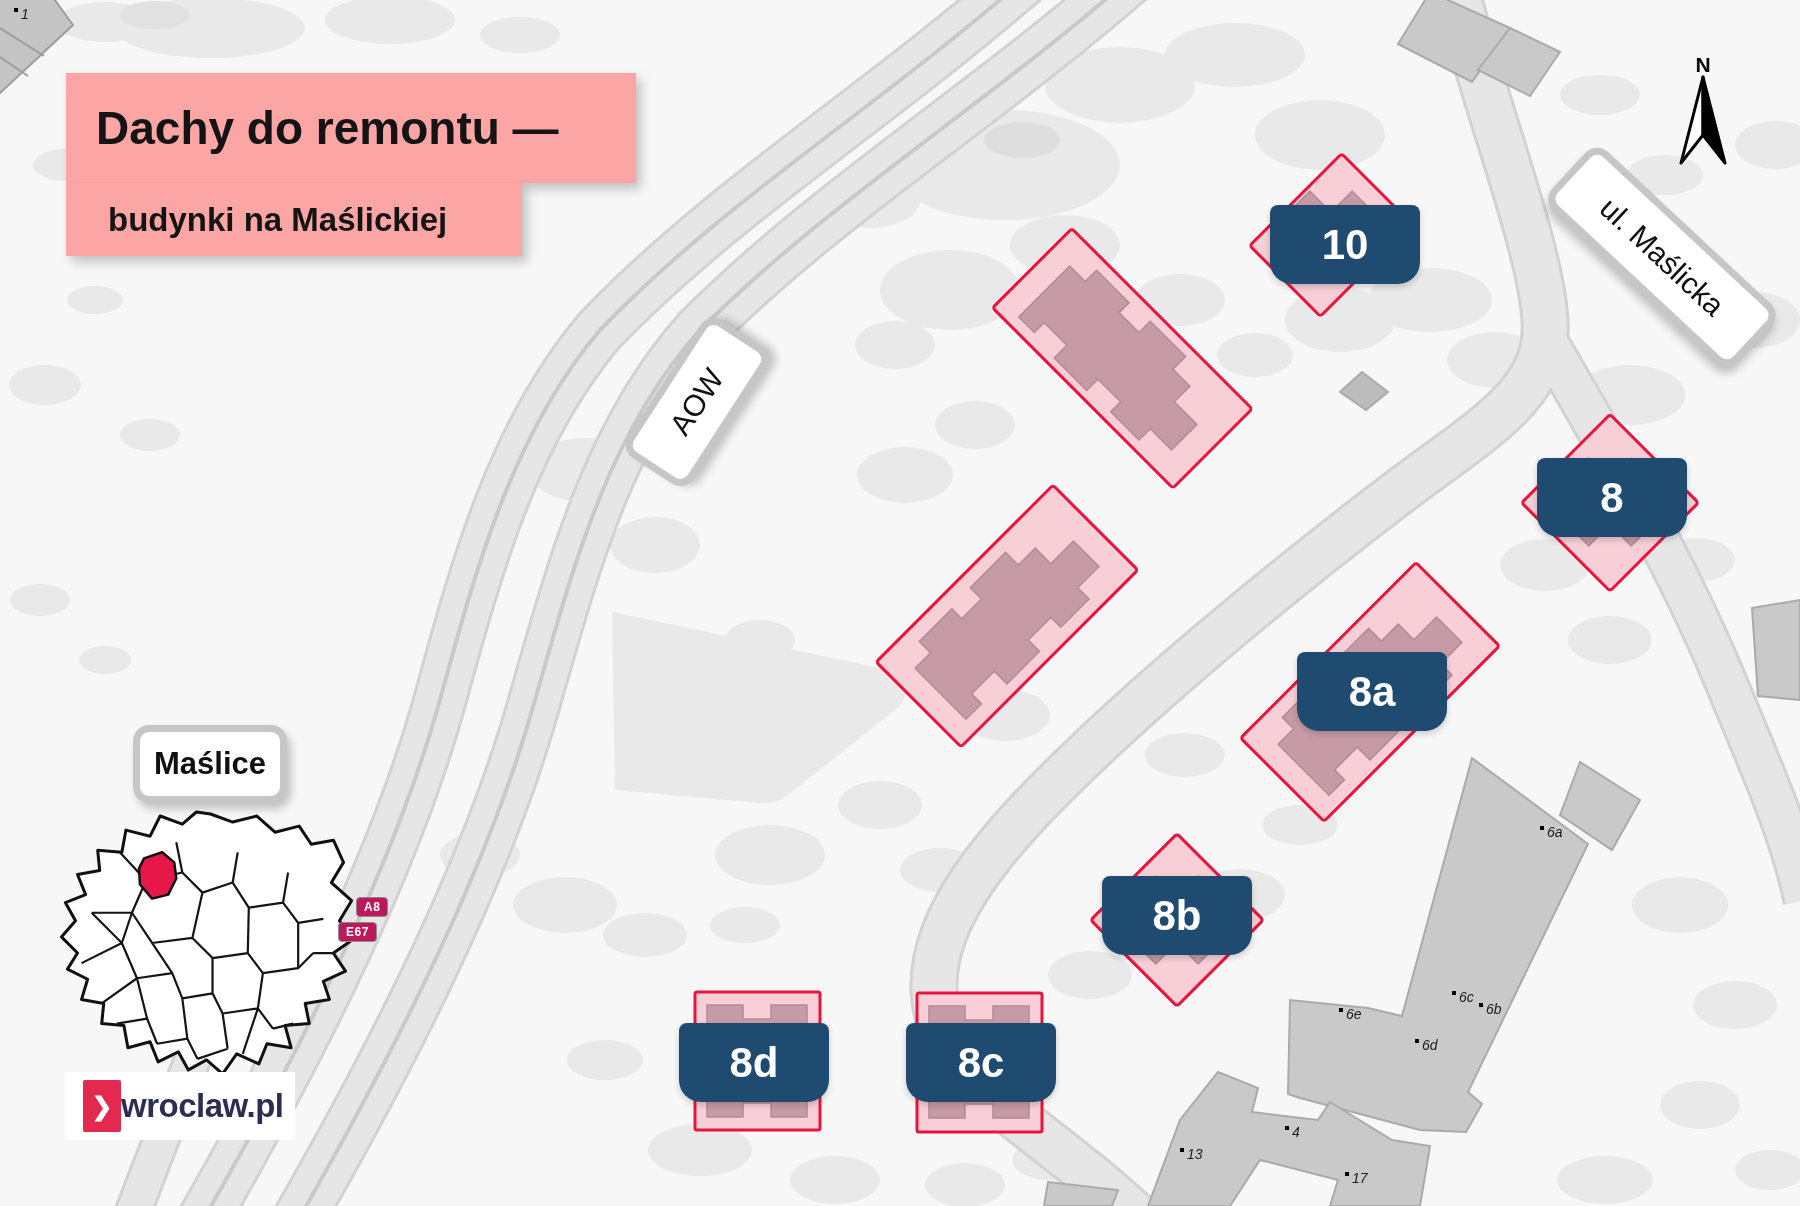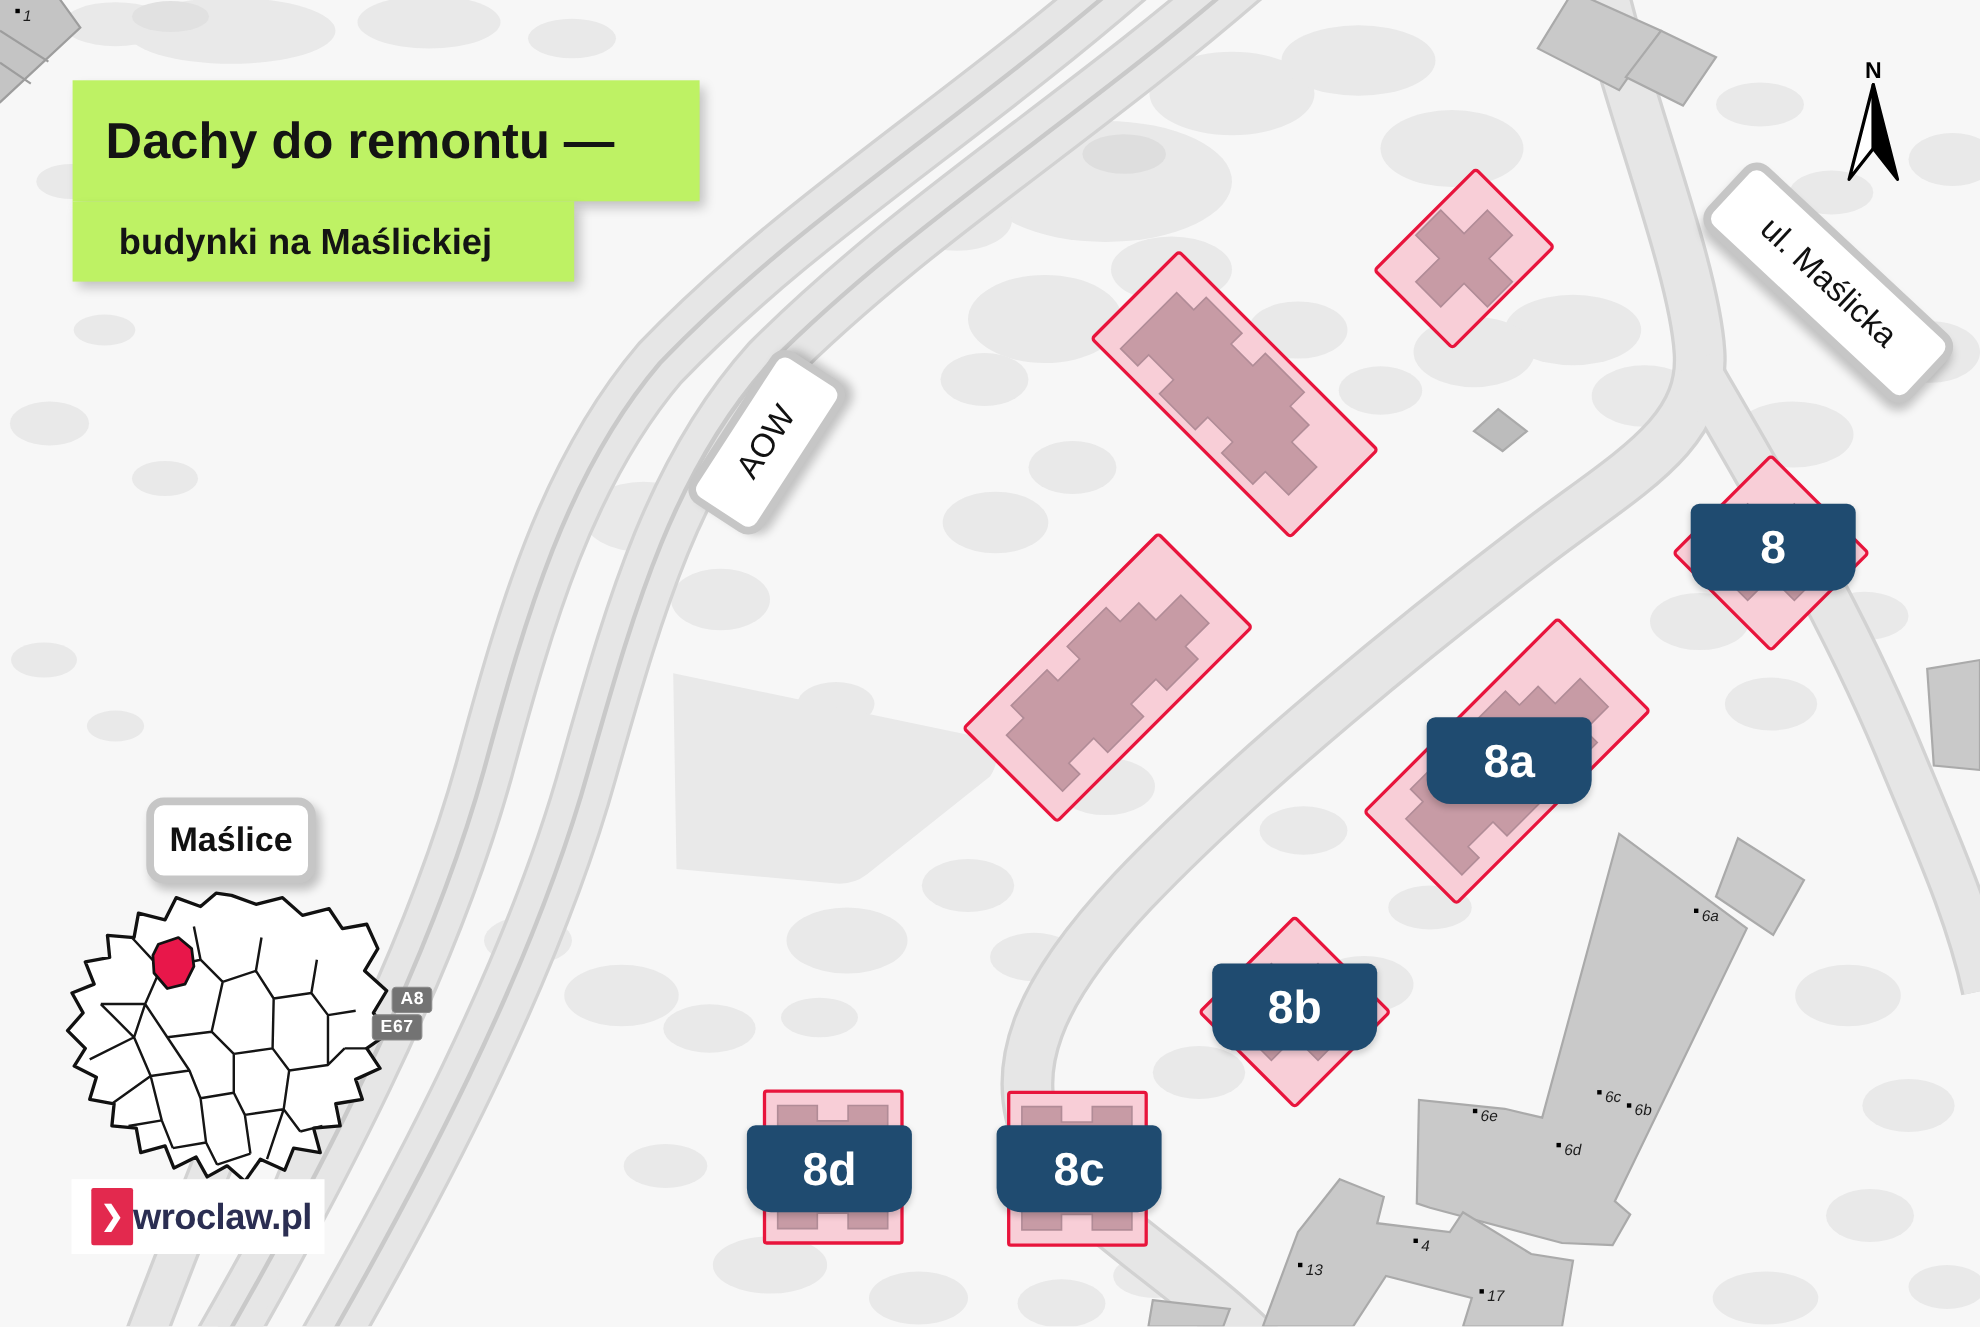--- a/index.html
+++ b/index.html
@@ -17,26 +17,26 @@
           display:flex;align-items:center;justify-content:center;box-shadow:0 3px 6px rgba(0,0,0,.18);}
   
   .blabel{position:absolute;font-size:14px;color:#1c1c1c;white-space:nowrap;}
   .blabel i{display:inline-block;width:4px;height:4px;background:#000;margin-right:3px;vertical-align:7px;}
   
   .pill{position:absolute;background:#fff;border:7px solid #c6c6c6;border-radius:16px;
         display:flex;align-items:center;justify-content:center;font-size:30px;font-weight:500;color:#111;
         box-shadow:4px 6px 9px rgba(0,0,0,.22);}
   .pill.bold{font-weight:bold;font-size:31px;}
   
-  .card{position:absolute;background:#bef264;display:flex;align-items:center;
+  .card{position:absolute;background:#fca5a5;display:flex;align-items:center;
         box-shadow:5px 6px 10px rgba(0,0,0,.22);color:#141414;}
   .card.t1{left:66px;top:73px;width:540px;height:110px;font-size:46px;font-weight:bold;padding-left:30px;}
   .card.t2{left:66px;top:183px;width:414px;height:73px;font-size:33px;font-weight:bold;padding-left:42px;}
   
-  .shield{position:absolute;background:#737373;color:#fff;font-weight:bold;font-size:16px;
+  .shield{position:absolute;background:#be185d;color:#fff;font-weight:bold;font-size:12px;
           padding:2px 7px;border-radius:4px;border:1px solid #8b8b8b;letter-spacing:.5px;}
   
   .compass{position:absolute;left:1668px;top:54px;width:70px;display:flex;flex-direction:column;align-items:center;}
   .compass .n{font-size:21px;font-weight:bold;color:#000;line-height:1;}
   
   .logo{position:absolute;left:65px;top:1072px;width:230px;height:68px;background:#fff;
         display:flex;align-items:center;}
   .logo .chev{width:38px;height:52px;margin-left:18px;background:var(--logo-red);border-radius:2px;
         color:#fff;font-size:25px;font-weight:bold;display:flex;align-items:center;justify-content:center;}
   .logo .txt{margin-left:0;font-size:33px;font-weight:bold;color:var(--logo-text);letter-spacing:-.5px;}
@@ -206,20 +206,21 @@
   <span class="blabel" style="left:14px;top:6px"><i></i><em>1</em></span>
   <span class="blabel" style="left:1540px;top:824px"><i></i><em>6a</em></span>
   <span class="blabel" style="left:1479px;top:1001px"><i></i><em>6b</em></span>
   <span class="blabel" style="left:1452px;top:989px"><i></i><em>6c</em></span>
   <span class="blabel" style="left:1415px;top:1037px"><i></i><em>6d</em></span>
   <span class="blabel" style="left:1339px;top:1006px"><i></i><em>6e</em></span>
   <span class="blabel" style="left:1180px;top:1146px"><i></i><em>13</em></span>
   <span class="blabel" style="left:1285px;top:1124px"><i></i><em>4</em></span>
   <span class="blabel" style="left:1345px;top:1170px"><i></i><em>17</em></span>
 
+  <div class="nlabel" style="left:1270px;top:205px">10</div>
   <div class="nlabel" style="left:1537px;top:458px">8</div>
   <div class="nlabel" style="left:1297px;top:652px">8a</div>
   <div class="nlabel" style="left:1102px;top:876px">8b</div>
   <div class="nlabel" style="left:906px;top:1023px">8c</div>
   <div class="nlabel" style="left:679px;top:1023px">8d</div>
 
   <div class="pill" style="left:615px;top:363px;width:150px;height:64px;transform:rotate(-57deg)">AOW</div>
   <div class="pill" style="left:1535px;top:217px;width:240px;height:66px;transform:rotate(43deg)">ul. Maślicka</div>
   <div class="pill bold" style="left:133px;top:725px;width:140px;height:64px">Maślice</div>
 

